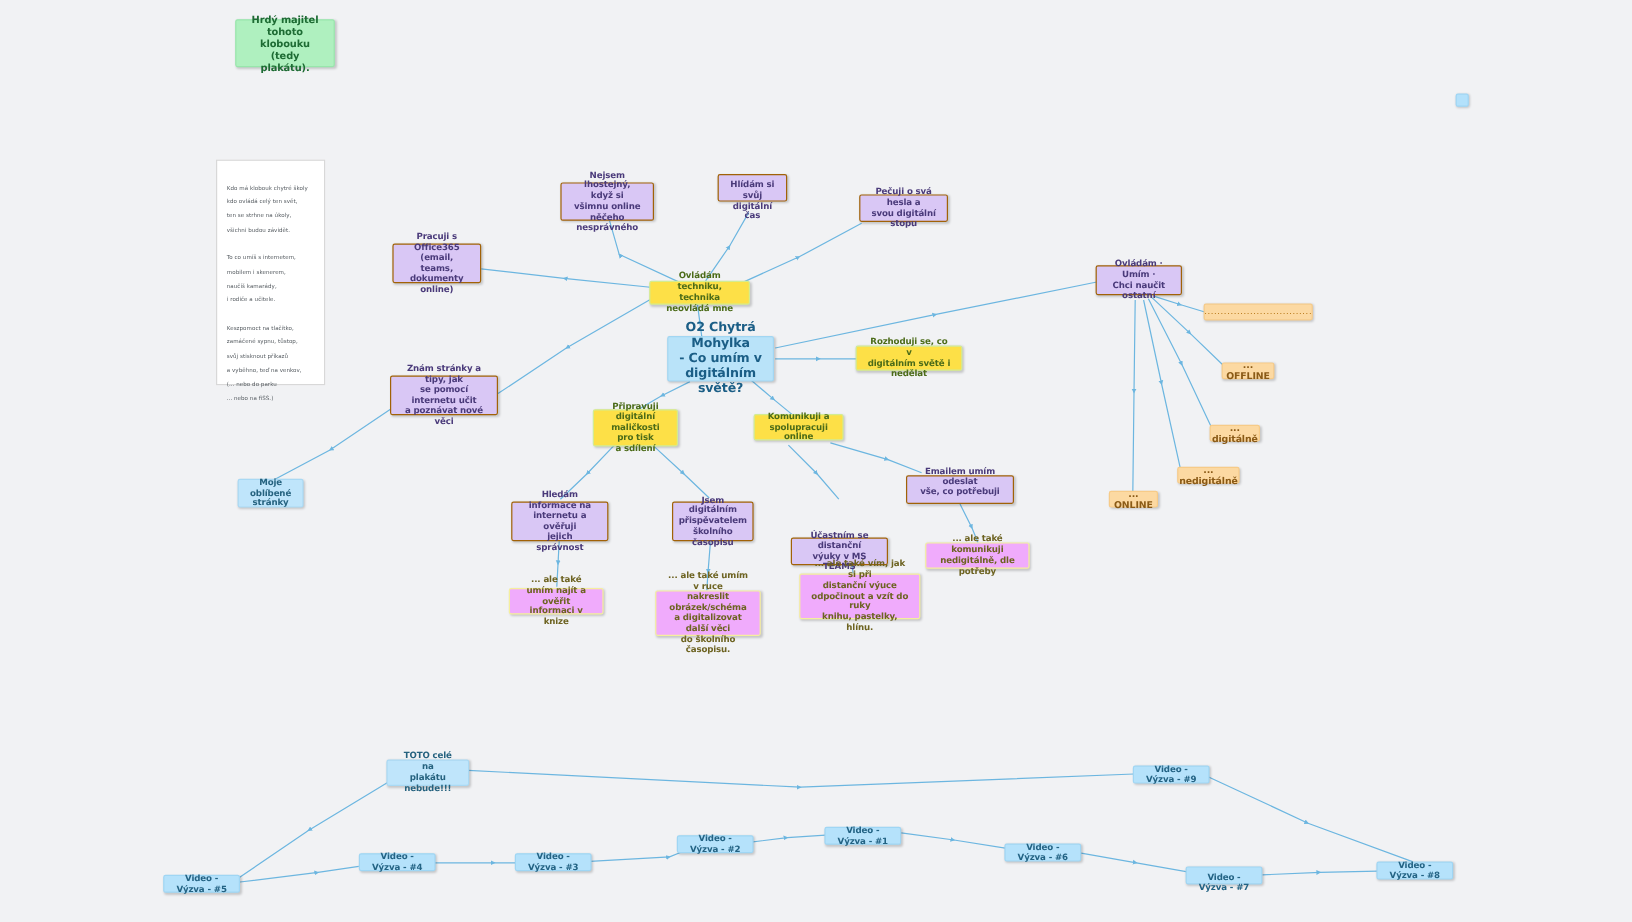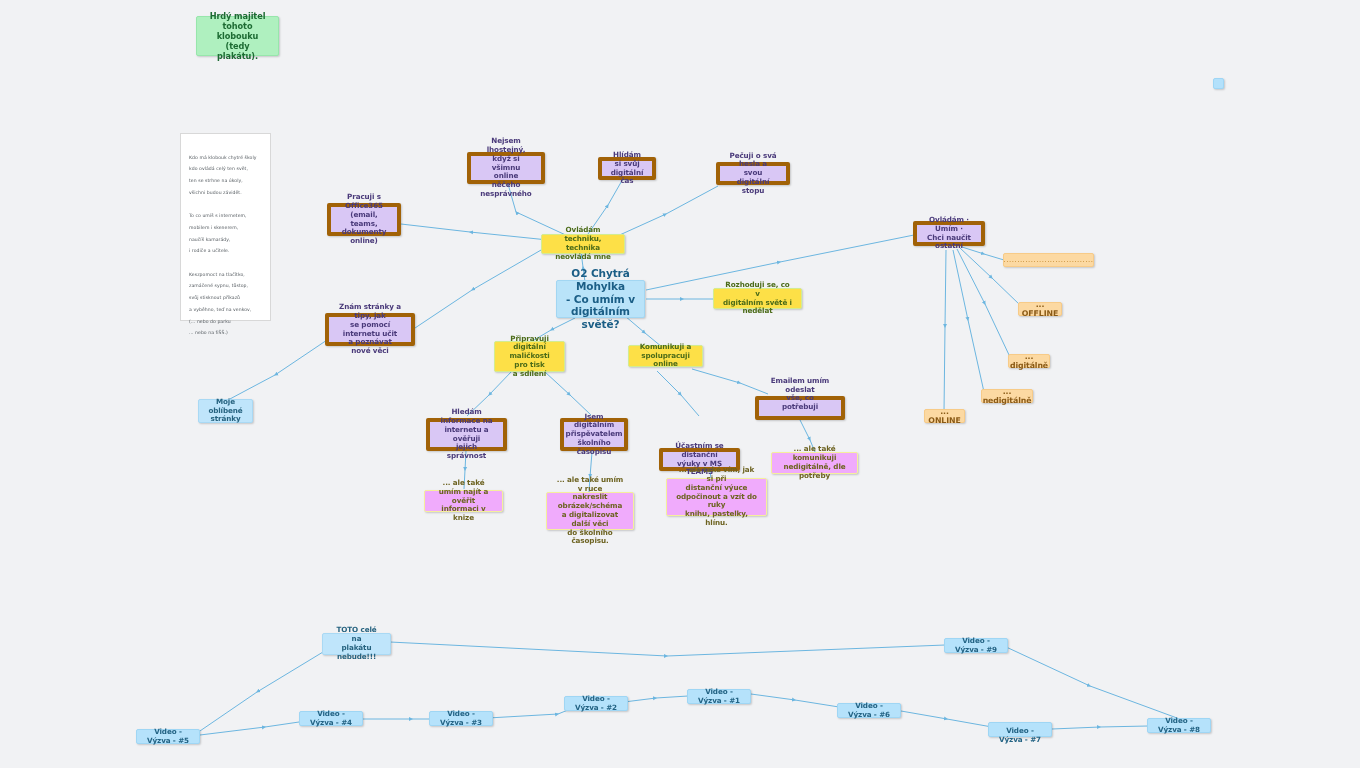--- a/index.html
+++ b/index.html
@@ -55,21 +55,21 @@
     color: #4b6b18;
     font-size: 7.2px;
     font-weight: bold;
     border: 1px solid #d3ec90;
   }
   .t-purple {
     background: #d9c7f5;
     color: #4a3a7a;
     font-size: 7.2px;
     font-weight: bold;
-    border: 4px solid #a16207;
+    border: 1px solid #a16207;
   }
   .t-yellow {
     background: #f0abfc;
     color: #6d6321;
     font-size: 7.2px;
     font-weight: bold;
     border: 1px solid #f5ef9d;
   }
   .t-orange {
     background: #fcd9a2;
@@ -235,21 +235,21 @@
     <span>Komunikuji a
 spolupracuji online</span>
   </div>
 
   <div class="node t-purple" style="left:467px; top:152px; width:78px; height:32px; display:flex; align-items:center; justify-content:center;">
     <span>Nejsem lhostejný,
 když si všimnu online
 něčeho nesprávného</span>
   </div>
 
-  <div class="node t-purple" style="left:598px; top:145px; width:58px; height:23px; display:flex; align-items:center; justify-content:center;margin-top:12px;">
+  <div class="node t-purple" style="left:598px; top:145px; width:58px; height:23px; display:flex; justify-content:center;">
     <span>Hlídám si svůj
 digitální čas</span>
   </div>
 
   <div class="node t-purple" style="left:716px; top:162px; width:74px; height:23px; display:flex; align-items:center; justify-content:center;">
     <span>Pečuji o svá hesla a
 svou digitální stopu</span>
   </div>
 
   <div class="node t-purple" style="left:327px; top:203px; width:74px; height:33px; display:flex; align-items:center; justify-content:center;">

